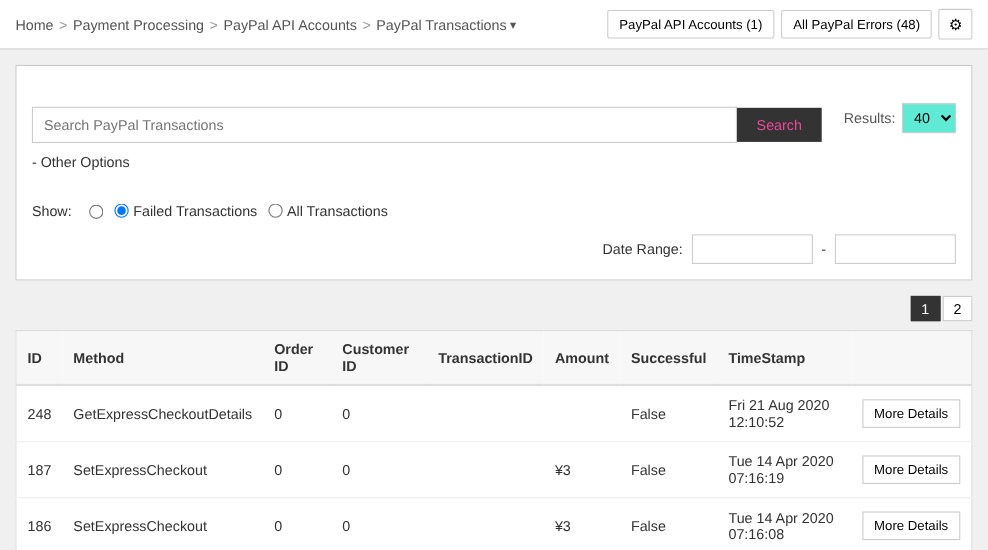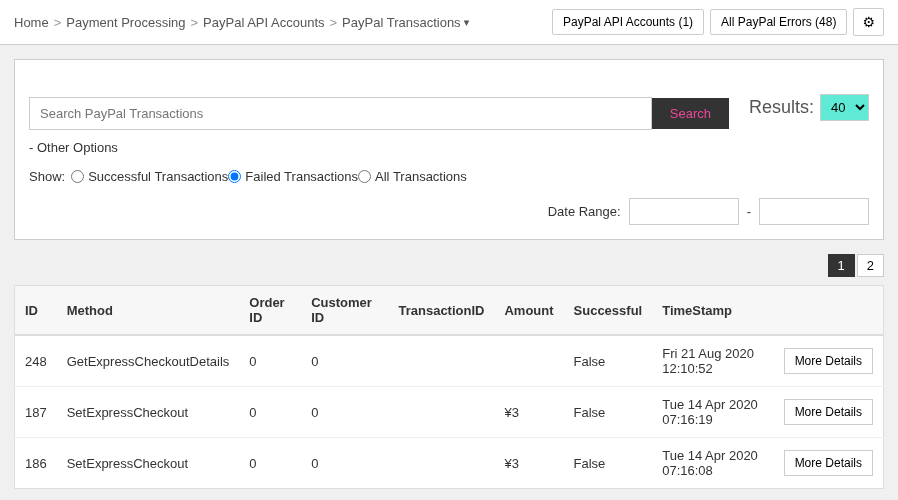--- a/index.html
+++ b/index.html
@@ -54,42 +54,42 @@
       outline: none;
     }
     .search-btn {
       background: #333;
       color: #ec4899;
       border: none;
       padding: 8px 18px;
       font-size: 13px;
       cursor: pointer;
     }
-    .results-label { font-size: 18px; color: #555; }
+    .results-label { font-size: 13px; color: #555; }
     .results-select {
       border: 1px solid #ccc;
       padding: 4px 6px;
       font-size: 13px;
       background: #5eead4;
     }
     .search-top { display: flex; align-items: center; }
     .search-top .search-row { flex: 1; margin-top: 23px; }
     .search-top .results-area { display: flex; align-items: center; gap: 6px; margin-left: 20px; }
 
     .other-options-link {
       font-size: 13px;
       color: #333;
       cursor: pointer;
       text-decoration: none;
       display: inline-block;
       margin-bottom: 14px;
     }
 
     .options-panel {}
-    .show-row { display: flex; align-items: flex-end; margin-bottom: 14px; }
+    .show-row { display: flex; align-items: flex-end; gap: 10px; margin-bottom: 14px; margin-top: 15px; }
     .show-label { font-size: 13px; color: #333; margin-right: 6px; }
     .radio-label { display: flex; align-items: center; gap: 4px; font-size: 13px; cursor: pointer; }
     .date-row { display: flex; align-items: center; gap: 8px; justify-content: flex-end; }
     .date-label { font-size: 13px; color: #333; }
     .date-input {
       border: 1px solid #ccc;
       padding: 5px 8px;
       font-size: 13px;
       width: 110px;
     }
@@ -181,21 +181,20 @@
 
     
     <a class="other-options-link">- Other Options</a>
 
     
     <div class="options-panel">
       <div class="show-row">
         <span class="show-label">Show:</span>
         <label class="radio-label">
           <input type="radio" name="show_opt" style="">
-          <span>Successful Transactions</span>
         </label>
         <label class="radio-label">
           <input type="radio" name="show_opt" checked="" style="">
           <span>Failed Transactions</span>
         </label>
         <label class="radio-label">
           <input type="radio" name="show_opt" style="">
           <span>All Transactions</span>
         </label>
       </div>

